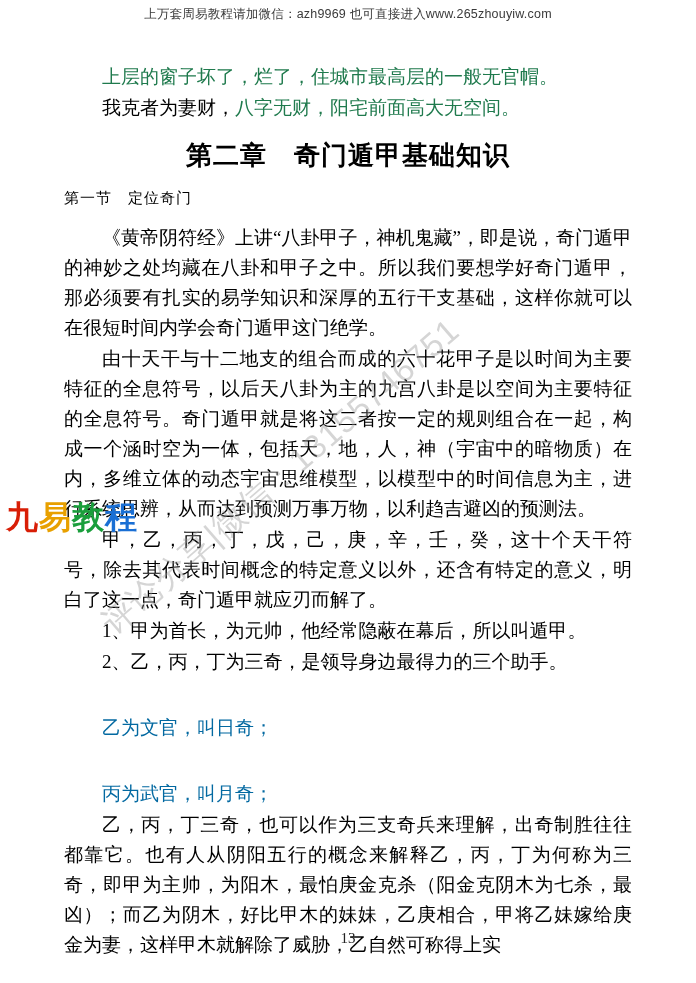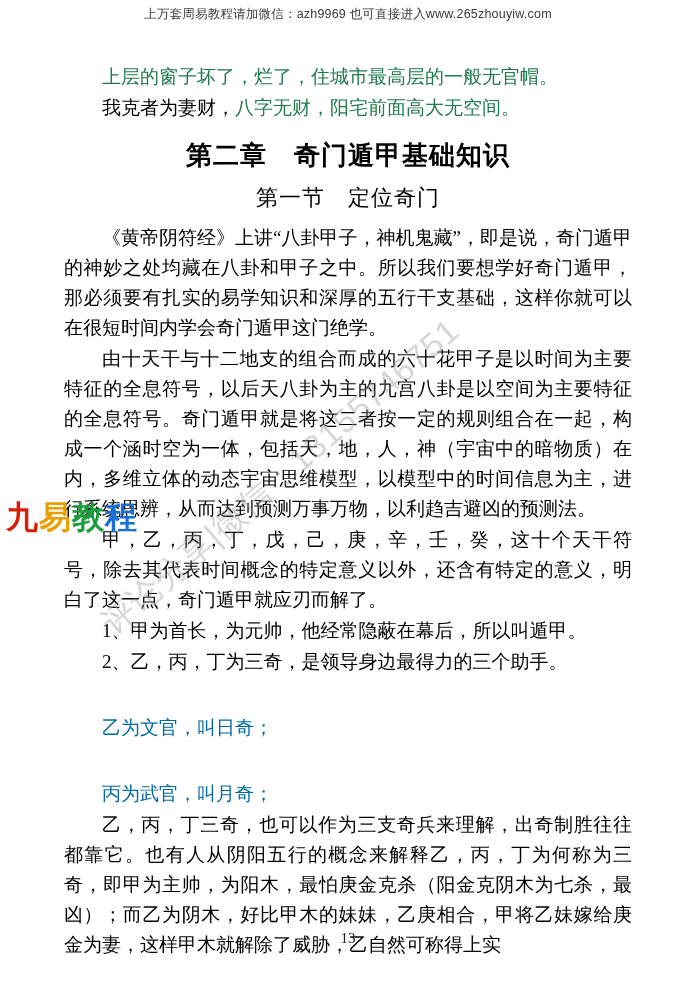--- a/index.html
+++ b/index.html
@@ -57,22 +57,21 @@
   }
   .chap-title {
     text-align: center;
     font-size: 26px;
     font-weight: bold;
     line-height: 42px;
     margin: 12px 0 2px 0;
     letter-spacing: 1px;
   }
   .sec-title {
-    text-align: center;
-    font-size: 22px;
+    font-size: 15px;
     line-height: 38px;
     margin: 0 0 6px 0;
     letter-spacing: 1px;
   }
   .page-num {
     position: absolute;
     bottom: 36px;
     left: 0;
     width: 696px;
     text-align: center;

